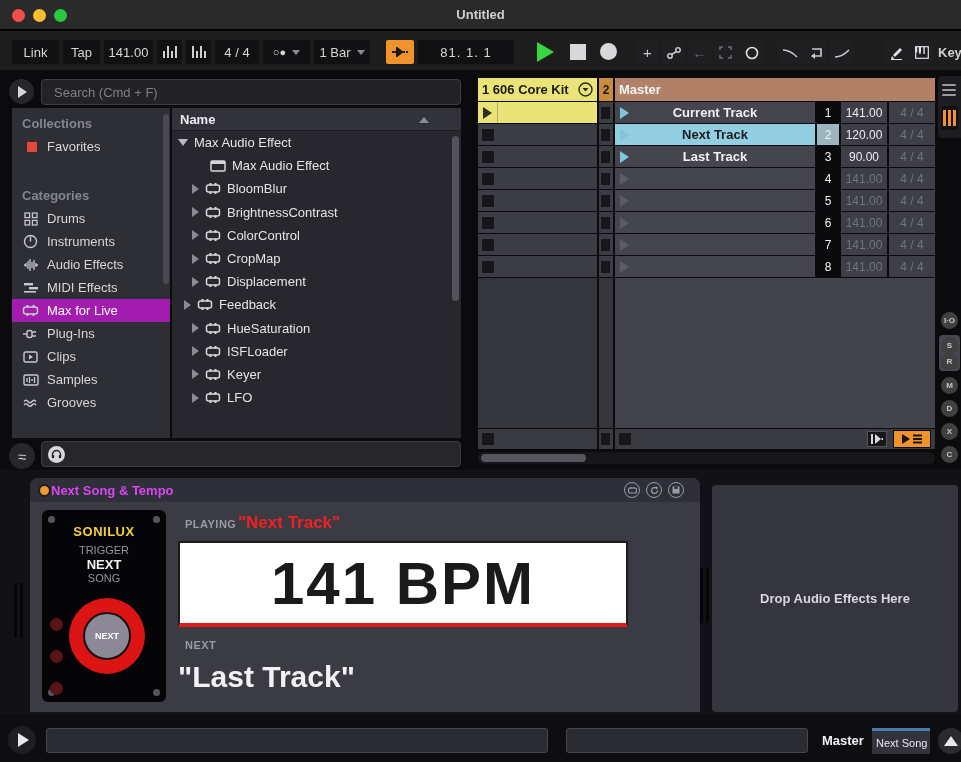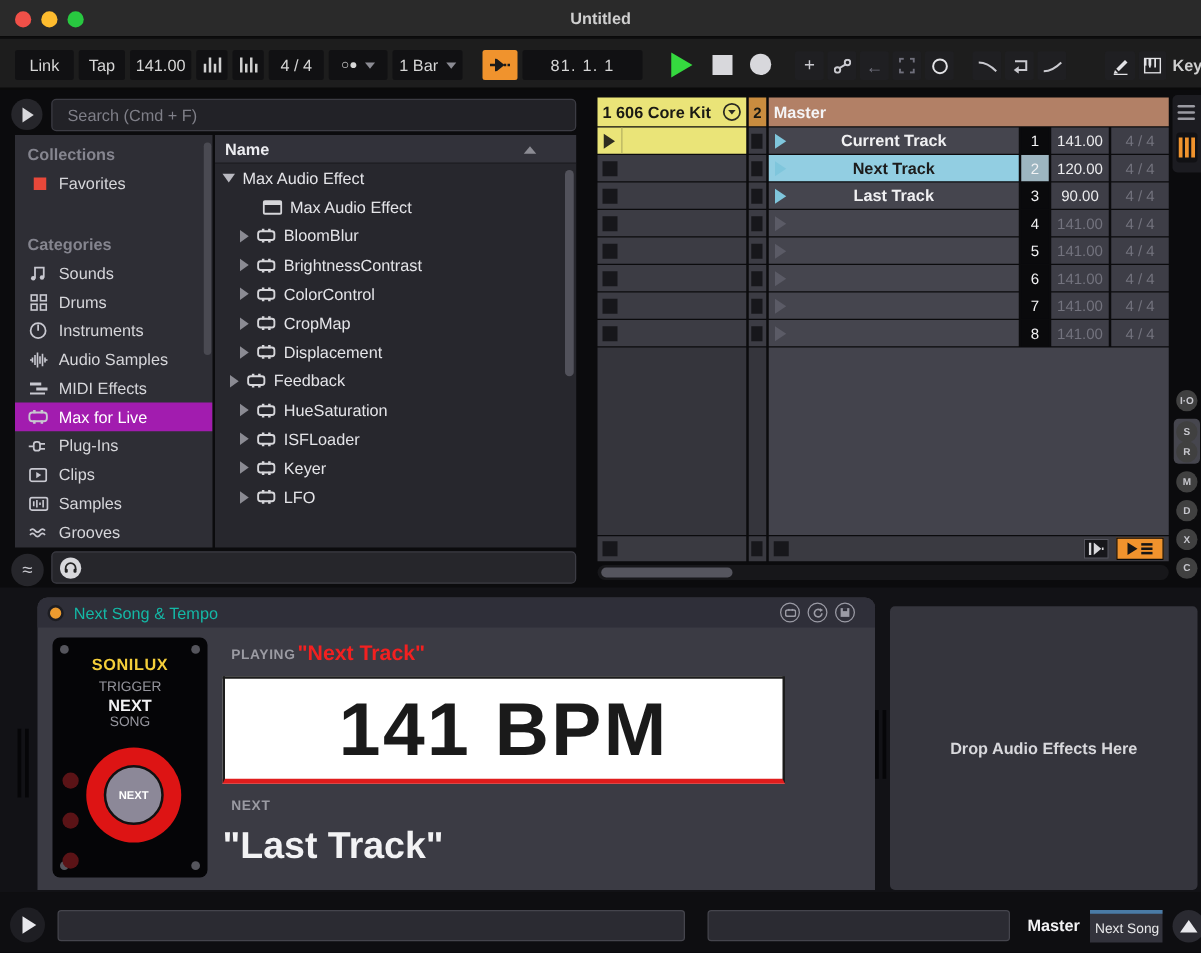--- a/index.html
+++ b/index.html
@@ -87,21 +87,21 @@
   .side-toggle { position:absolute; left:941px; width:17px; height:17px; border-radius:50%; background:#404040; color:#c6c6cc; font-size:8px; font-weight:bold; display:flex; align-items:center; justify-content:center; }
   .sr-bg { position:absolute; left:939px; top:335px; width:21px; height:36px; background:#46464e; border-radius:4px; }
 
   
   .devsec { position:absolute; left:0; top:470px; width:961px; height:244px; background:#121216; }
   .meter2 { position:absolute; width:10px; height:55px; }
   .meter2 i { position:absolute; top:0; width:3px; height:100%; background:#060608; }
   .devpanel { position:absolute; left:30px; top:8px; width:670px; height:234px; background:#3b3b44; border-radius:8px 8px 0 0; }
   .devtitle { height:24px; background:#2f2f39; border-radius:8px 8px 0 0; display:flex; align-items:center; position:relative; }
   .dev-led { width:13px; height:13px; border-radius:50%; background:#ed9b2f; border:2px solid #1d1d22; margin-left:8px; }
-  .devtitle .ttl { color:#14b8a6; font-size:13px; font-weight:normal; margin-left:8px; }
+  .devtitle .ttl { color:#d946ef; font-size:13px; font-weight:bold; margin-left:0; }
   .dticon { position:absolute; top:4px; width:16px; height:16px; border:1.5px solid #9b9ba5; border-radius:50%; display:flex; align-items:center; justify-content:center; }
   .hwpanel { position:absolute; left:12px; top:32px; width:124px; height:192px; background:#050507; border-radius:6px; }
   .screw { position:absolute; width:7px; height:7px; border-radius:50%; background:#55555c; }
   .hw-brand { position:absolute; top:14px; left:0; right:0; text-align:center; font-size:13px; font-weight:bold; letter-spacing:0.5px; }
   .hw-l1 { position:absolute; top:34px; left:0; right:0; text-align:center; color:#95959d; font-size:11px; }
   .hw-l2 { position:absolute; top:47px; left:0; right:0; text-align:center; color:#f2f2f4; font-size:13px; font-weight:bold; }
   .hw-l3 { position:absolute; top:62px; left:0; right:0; text-align:center; color:#95959d; font-size:11px; }
   .hw-ring { position:absolute; left:27px; top:88px; width:76px; height:76px; border-radius:50%; background:#dd1414; display:flex; align-items:center; justify-content:center; }
   .hw-btn { width:48px; height:48px; border-radius:50%; background:#8c8898; border:2px solid #111; color:#fff; font-size:9px; font-weight:bold; display:flex; align-items:center; justify-content:center; }
   .hw-led { position:absolute; left:8px; width:13px; height:13px; border-radius:50%; background:#5a1316; }
@@ -238,30 +238,20 @@
       <span class="ic">
           <span class="fav-sq"></span>
         </span>
       <span>Favorites</span>
     </div>
     <div style="height:22px;"></div>
     <div class="sb-head">Categories</div>
     <div id="sidebar-cats">
         <div class="sb-item">
           <span class="ic">
-            <svg width="15" height="15" viewBox="0 0 15 15">
-              <path d="M5,11.5 V3 h7 v8" fill="none" stroke="#c8c8d0" stroke-width="1.4"></path>
-              <circle cx="3.6" cy="11.5" r="1.8" fill="#c8c8d0"></circle>
-              <circle cx="10.6" cy="11" r="1.8" fill="#c8c8d0"></circle>
-            </svg>
-          </span>
-          <span>Sounds</span>
-        </div>
-        <div class="sb-item">
-          <span class="ic">
             <svg width="14" height="14" viewBox="0 0 14 14">
               <rect x="1" y="1" width="4.6" height="4.6" fill="none" stroke="#c8c8d0" stroke-width="1.3"></rect>
               <rect x="8.4" y="1" width="4.6" height="4.6" fill="none" stroke="#c8c8d0" stroke-width="1.3"></rect>
               <rect x="1" y="8.4" width="4.6" height="4.6" fill="none" stroke="#c8c8d0" stroke-width="1.3"></rect>
               <rect x="8.4" y="8.4" width="4.6" height="4.6" fill="none" stroke="#c8c8d0" stroke-width="1.3"></rect>
             </svg>
           </span>
           <span>Drums</span>
         </div>
         <div class="sb-item">
@@ -272,21 +262,21 @@
             </svg>
           </span>
           <span>Instruments</span>
         </div>
         <div class="sb-item">
           <span class="ic">
             <svg width="16" height="14" viewBox="0 0 16 14">
               <path d="M1,7 h2 M3,5 v4 M5,3 v8 M7,1 v12 M9,4 v6 M11,2 v10 M13,5 v4 M13,7 h2" stroke="#c8c8d0" stroke-width="1.3"></path>
             </svg>
           </span>
-          <span>Audio Samples</span>
+          <span>Audio Effects</span>
         </div>
         <div class="sb-item">
           <span class="ic">
             <svg width="16" height="12" viewBox="0 0 16 12">
               <rect x="1" y="1" width="9" height="2.4" fill="#c8c8d0"></rect>
               <rect x="6" y="5" width="9" height="2.4" fill="#c8c8d0"></rect>
               <rect x="1" y="9" width="12" height="1.6" fill="#c8c8d0"></rect>
             </svg>
           </span>
           <span>MIDI Effects</span>

